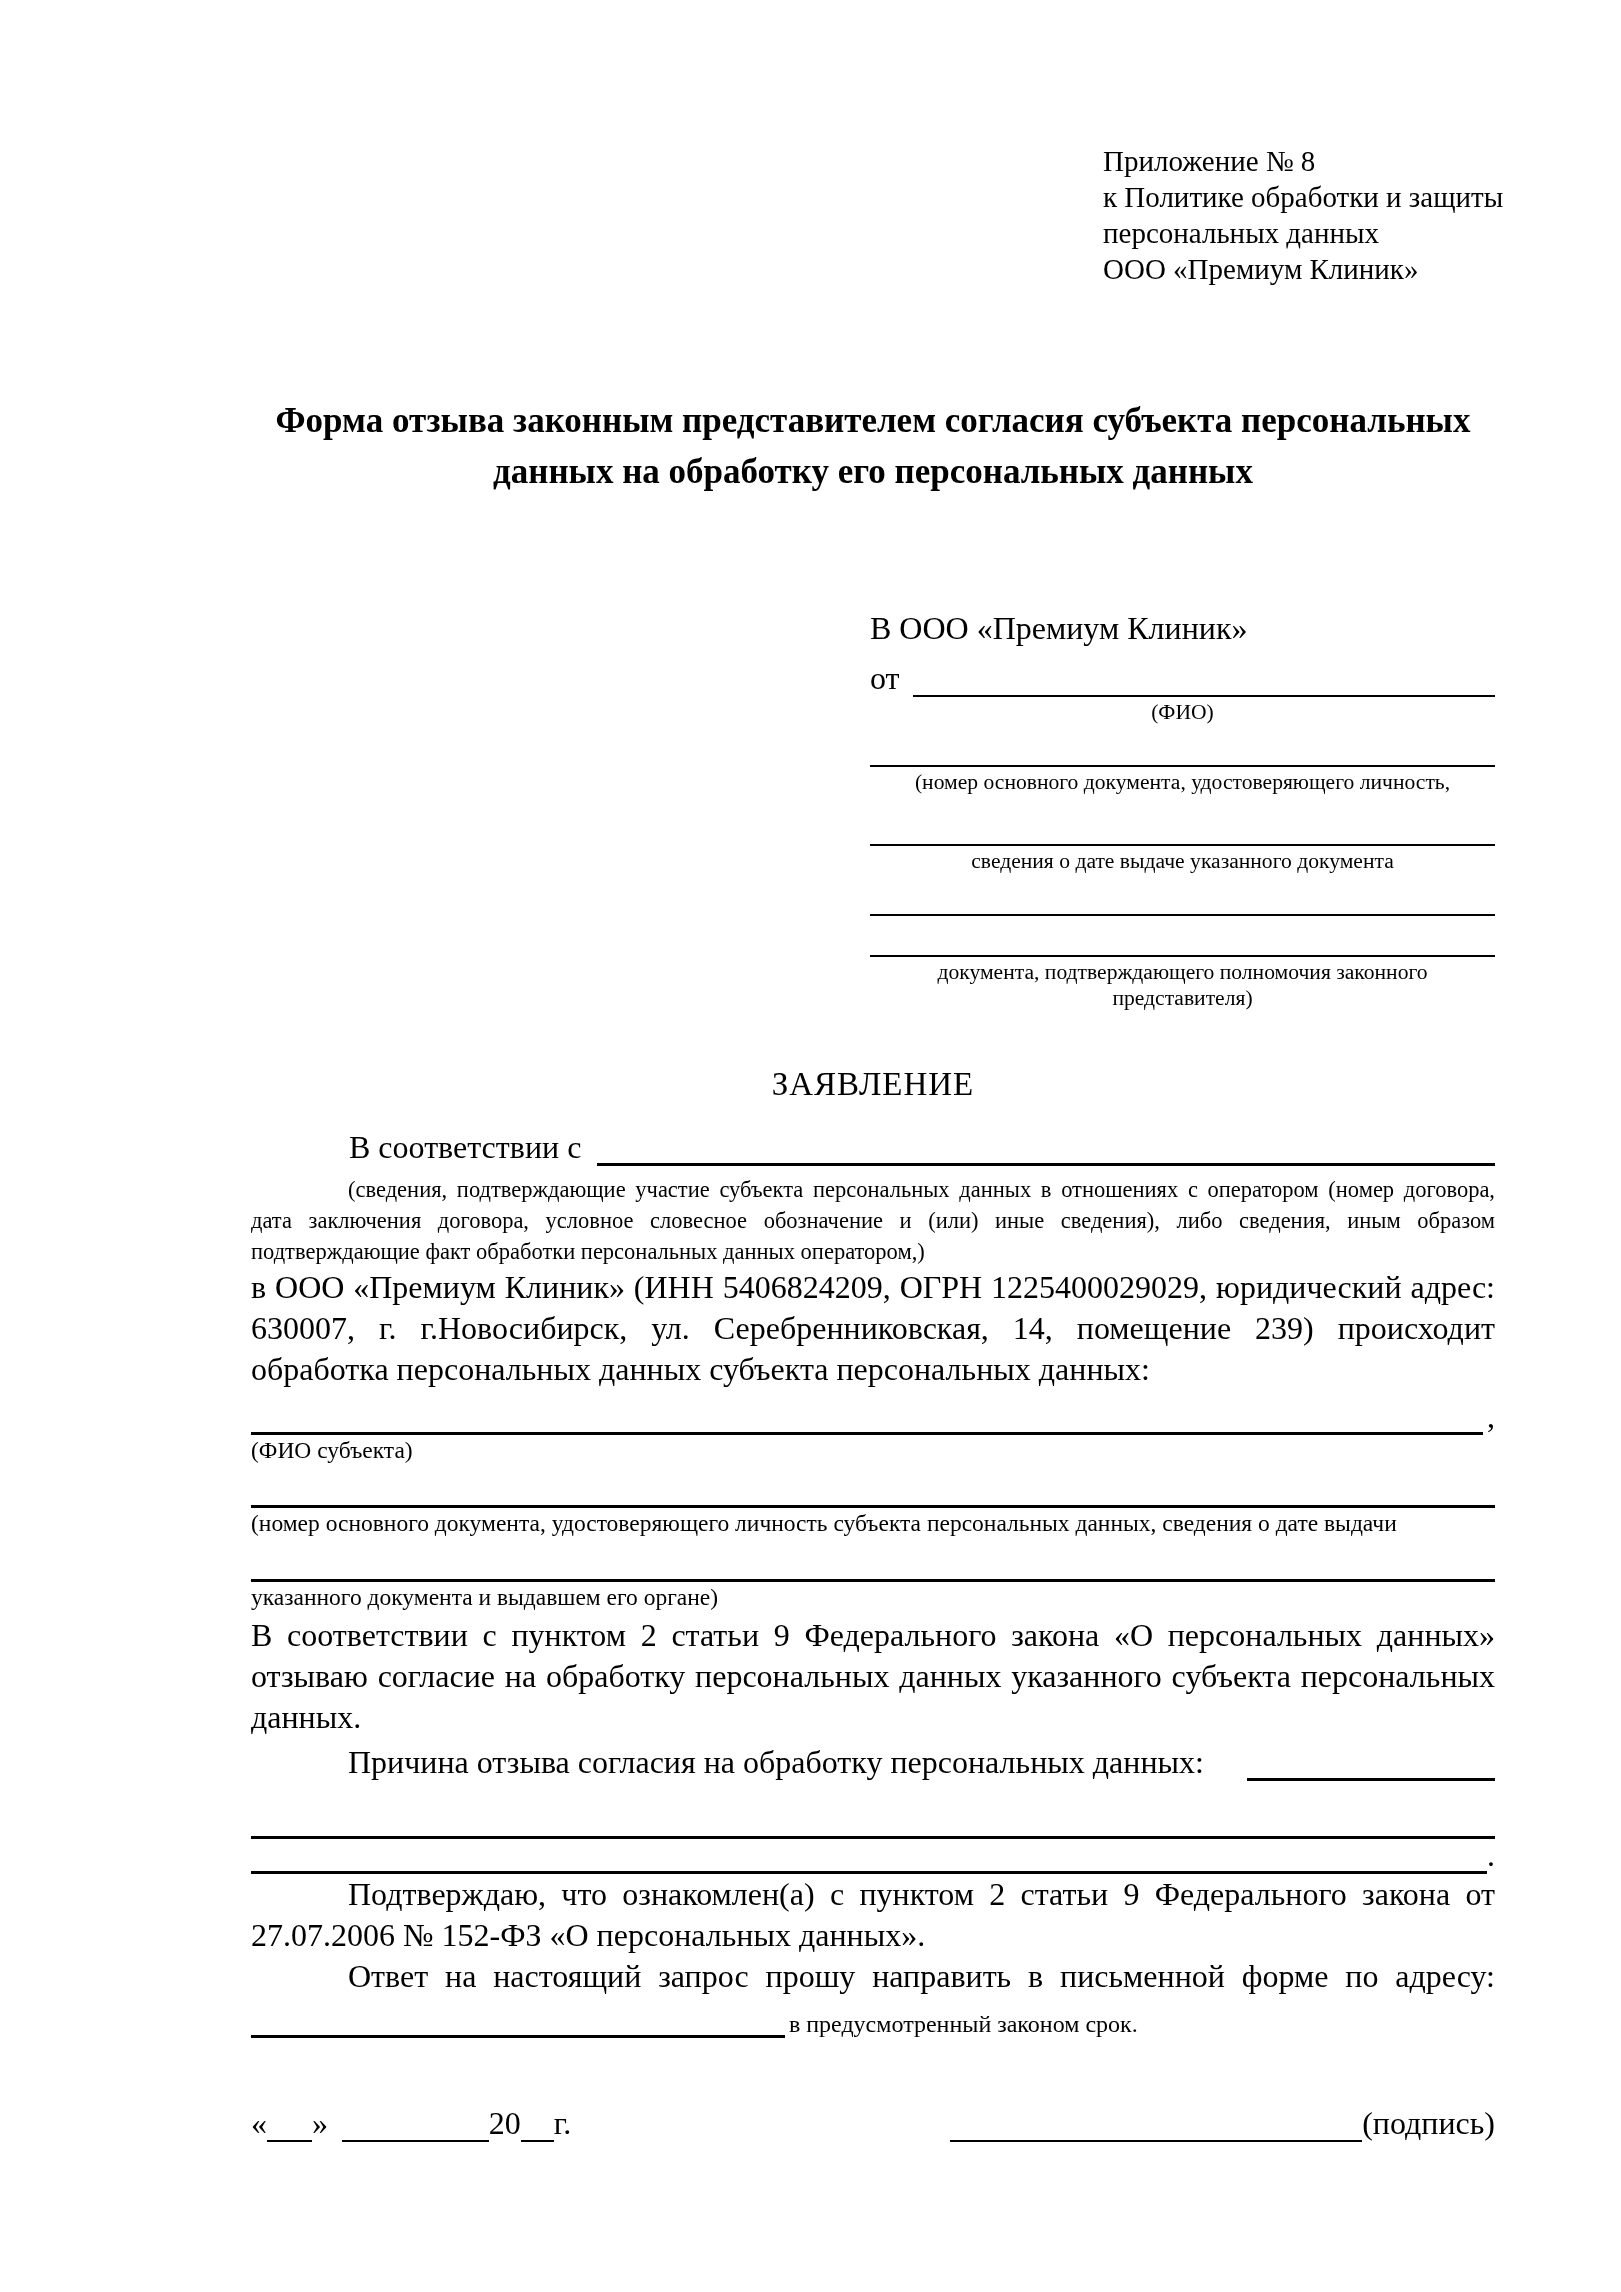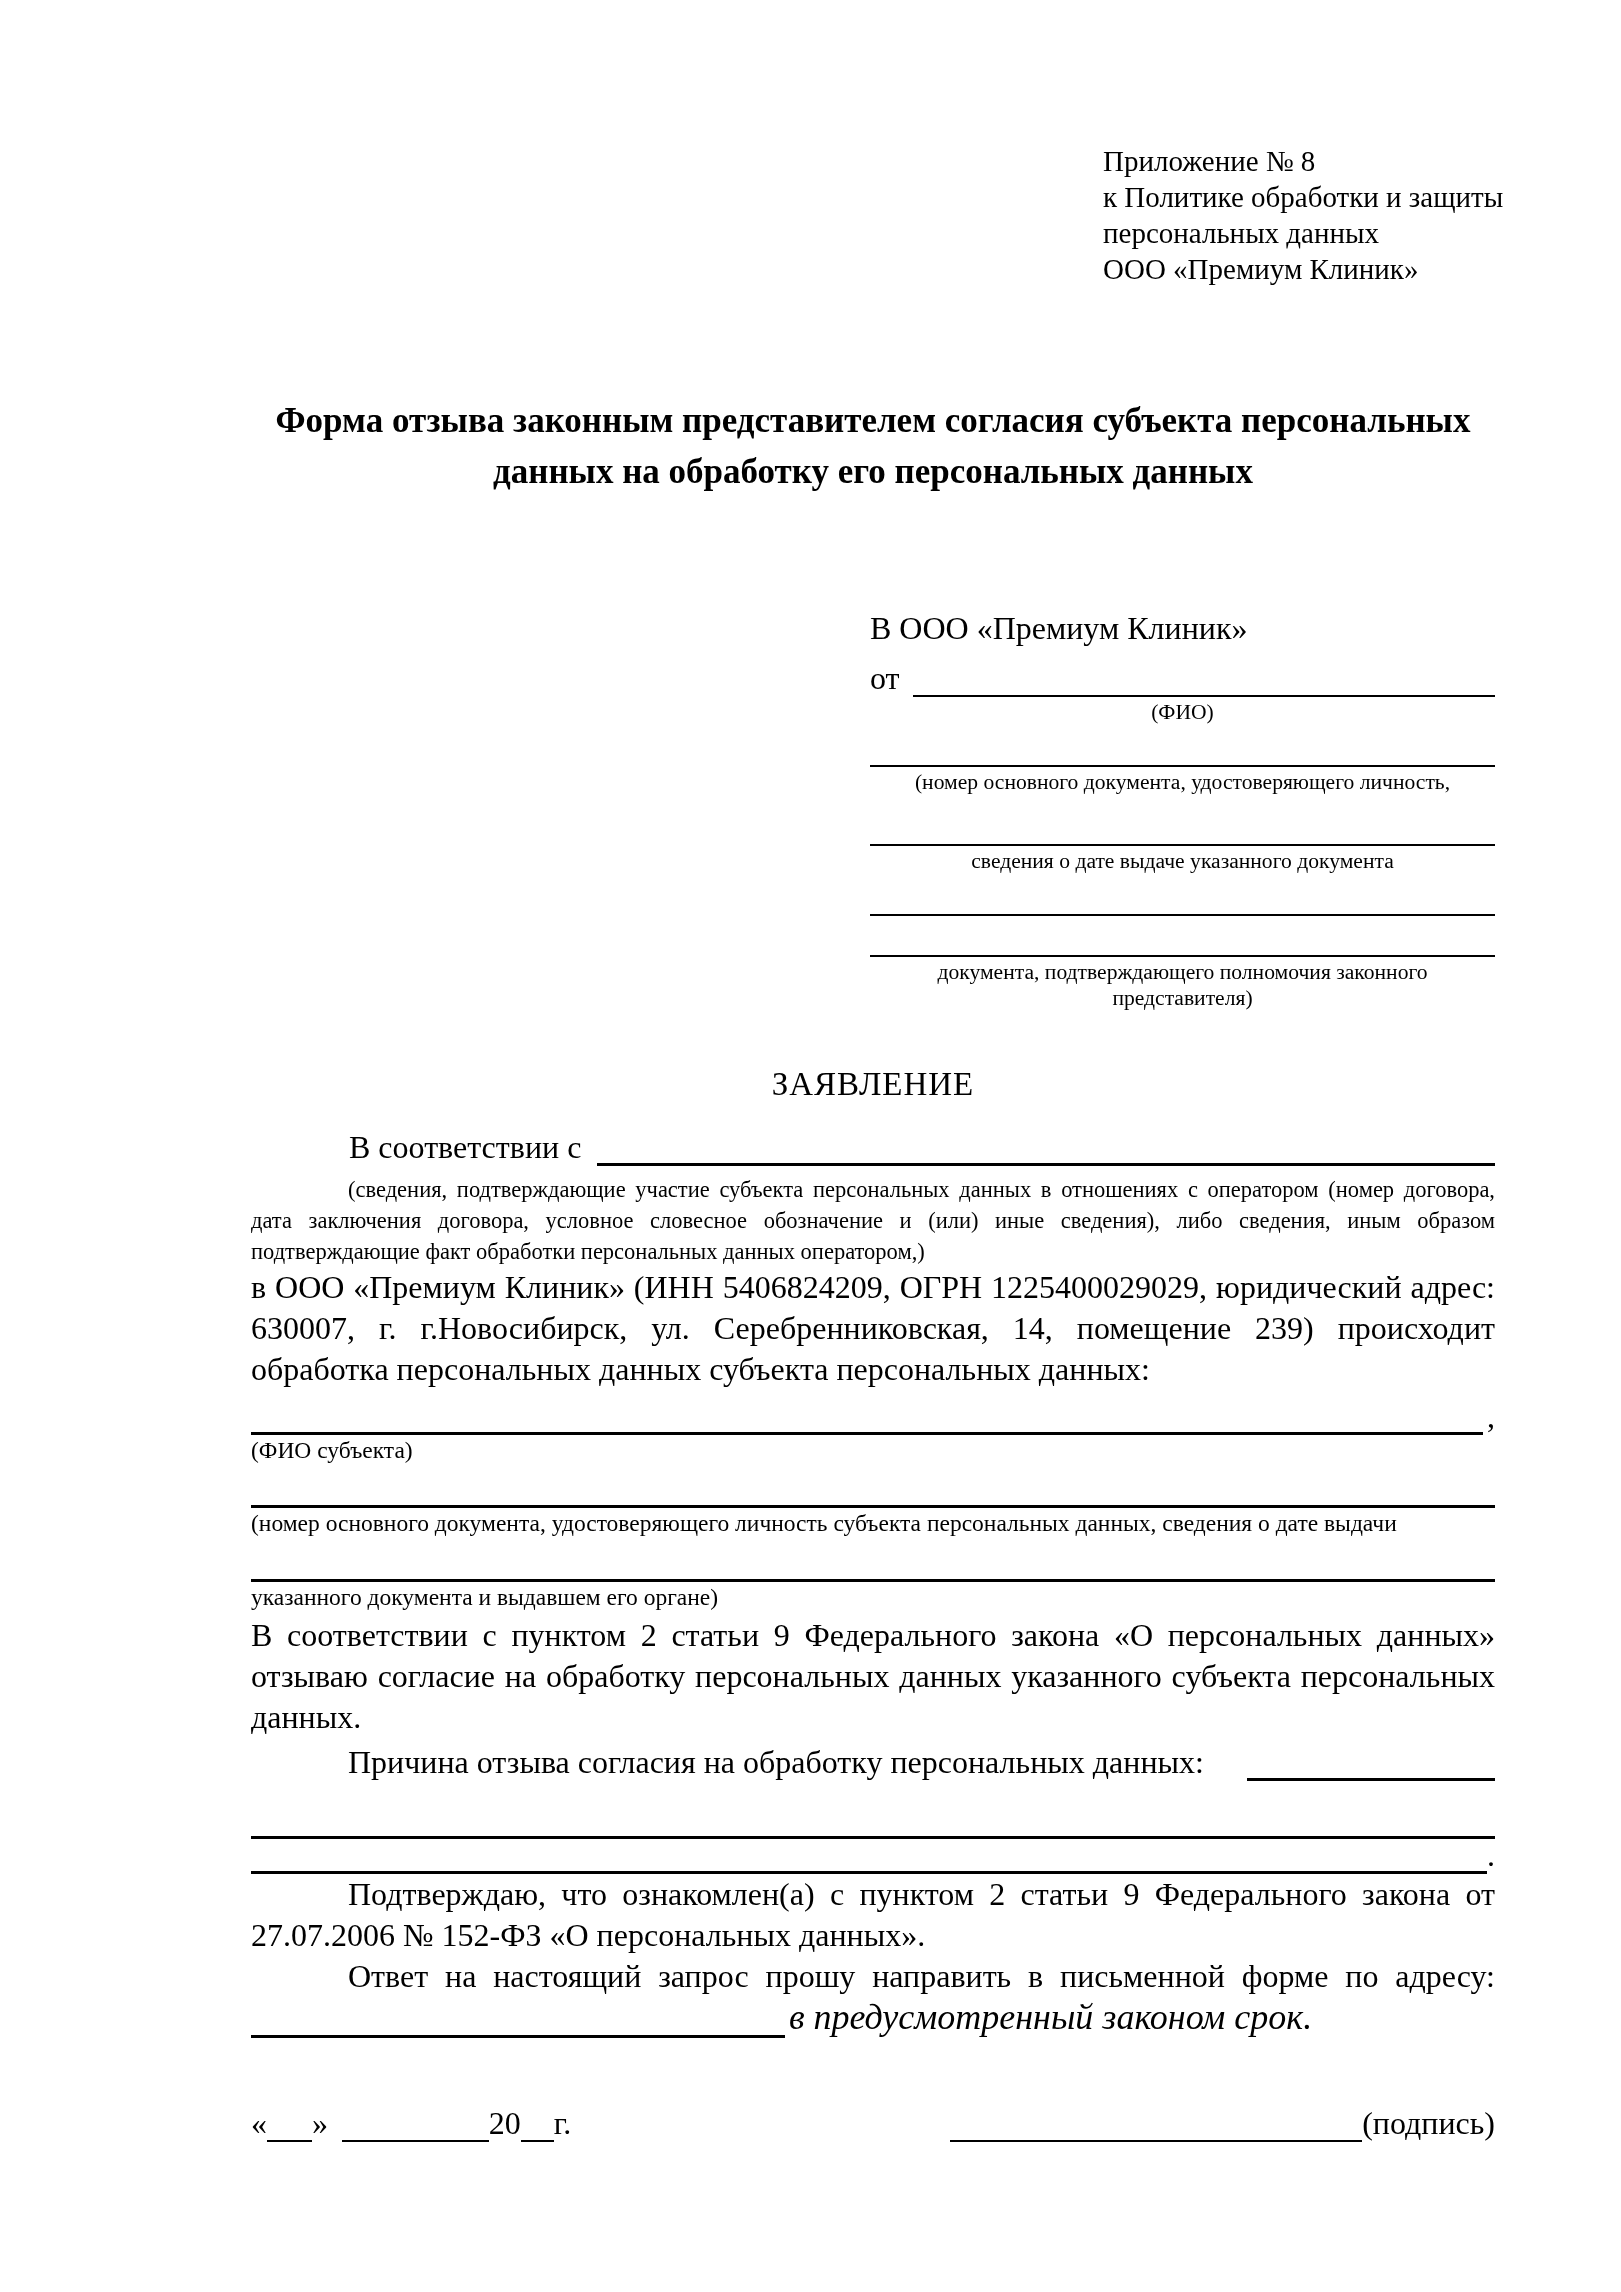--- a/index.html
+++ b/index.html
@@ -42,21 +42,21 @@
   .cap-wide{font-size:23.5px;line-height:27.4px;text-align:left;padding-top:2px;}
   .uline-full{height:41px;border-bottom:3.9px solid #000;}
   .withdraw{margin-top:3.9px;}
   .reason-row{display:flex;align-items:flex-end;height:43px;font-size:32px;padding-left:97px;white-space:nowrap;gap:29px;}
   .reason-row .fill{flex:1;border-bottom:3.9px solid #000;margin-left:13.7px;}
   .blank1{height:55px;border-bottom:3.9px solid #000;}
   .blank2{height:35px;font-size:32px;}
   .blank2 .fill{flex:1;border-bottom:3.9px solid #000;}
   .indent{text-indent:97px;}
   .reply-first{text-align:justify;text-align-last:justify;}
-  .reply-second{height:41px;font-size:36px;font-style:italic;}
+  .reply-second{height:41px;font-size:24px;}
   .reply-second .fill{width:534px;border-bottom:3.9px solid #000;}
   .reply-second .suffix{padding-left:3.9px;}
 
   
   .sig-row{display:flex;justify-content:space-between;align-items:flex-end;margin-top:61px;font-size:32px;}
   .sig-left,.sig-right{display:flex;align-items:flex-end;height:43px;}
   .u{display:inline-block;border-bottom:2.9px solid #000;height:1px;}
   .u.w40{width:45px;}
   .u.w130{width:147px;margin-left:13.7px;}
   .u.w30{width:33px;}

